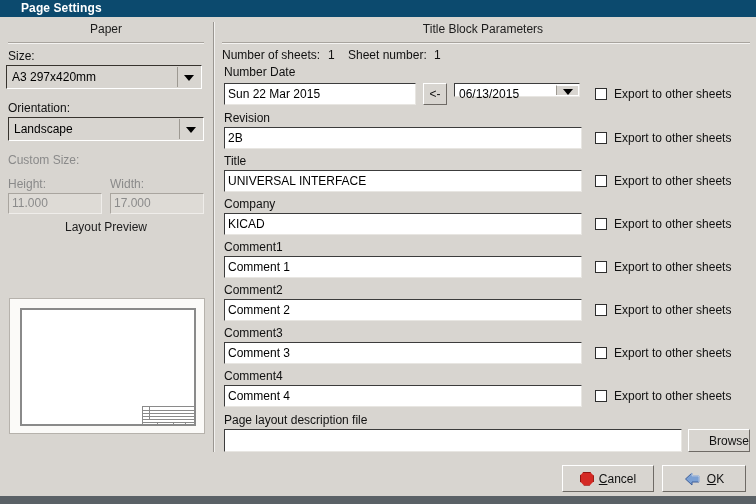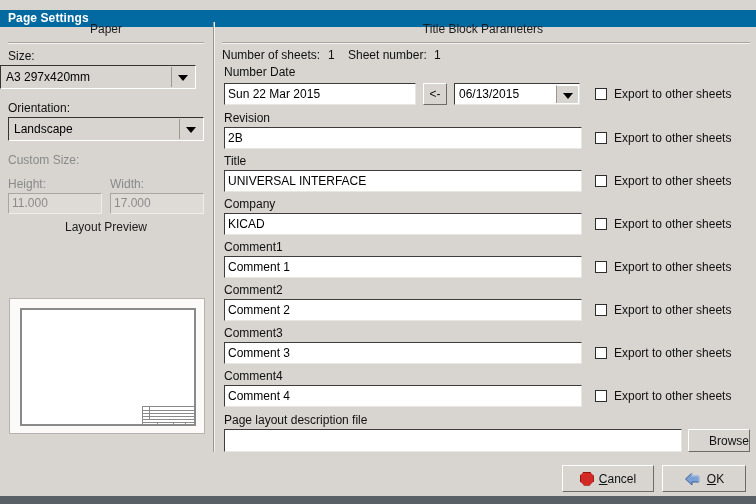--- a/index.html
+++ b/index.html
@@ -17,28 +17,28 @@
     background: #d8d5d0;
     overflow: hidden;
     font-size: 12px;
     color: #000000;
     box-sizing: border-box;
   }
 
   
   .titlebar {
     position: absolute;
-    left: 0; top: 10px;
+    left: 0; top: 0;
     width: 756px; height: 17px;
-    background: #0369a1;
+    background: #0c4a6e;
     color: #ffffff;
     font-weight: bold;
     font-size: 12px;
     line-height: 17px;
-    padding-left: 8px;
+    padding-left: 21px;
     box-sizing: border-box;
     letter-spacing: 0.1px;
   }
 
   
   .panel-left {
     position: absolute;
     left: 0; top: 17px;
     width: 212px;
     height: 441px;
@@ -278,21 +278,21 @@
 
   <div class="vdivider"></div>
 
   <div class="panel-left">
 
     <div class="grouphdr" style="left:0; top:5px; width:212px;">Paper</div>
     <div class="grouprule" style="left:8px; top:25px; width:196px;"></div>
 
     <div class="lbl" style="left:8px; top:32px;">Size:</div>
 
-    <div class="combo paper" style="left:0; top:48px; width:196px; height:24px;">
+    <div class="combo paper" style="left:6px; top:48px; width:196px; height:24px;">
       <div class="ctext">A3 297x420mm</div>
       <div class="cbtn"></div>
     </div>
 
     <div class="lbl" style="left:8px; top:84px;">Orientation:</div>
 
     <div class="combo paper" style="left:8px; top:100px; width:196px; height:24px;">
       <div class="ctext">Landscape</div>
       <div class="cbtn"></div>
     </div>
@@ -334,21 +334,21 @@
     <div class="lbl" style="left:132px; top:31px;">Sheet number:</div>
     <div class="lbl" style="left:218px; top:31px;">1</div>
 
     <div class="lbl" style="left:8px; top:48px;">Number Date</div>
     <div class="field" style="left:8px; top:66px; width:192px; height:22px; line-height:20px;">Sun 22 Mar 2015</div>
 
     <div class="btn" style="left:207px; top:66px; width:24px; height:22px;">
       <span>&lt;-</span>
     </div>
 
-    <div class="combo date" style="left:238px; top:66px; width:126px; height:22px;padding-left:40px;">
+    <div class="combo date" style="left:238px; top:66px; width:126px; height:14px;padding-left:40px;">
       <div class="ctext">06/13/2015</div>
       <div class="cbtn"></div>
     </div>
 
     <div class="chkrow" style="left:379px; top:70px;">
       <span class="chkbox"></span>
       <span class="chklbl">Export to other sheets</span>
     </div>
 
     <div class="lbl" style="left:8px; top:94px;text-align:right;">Revision</div>

